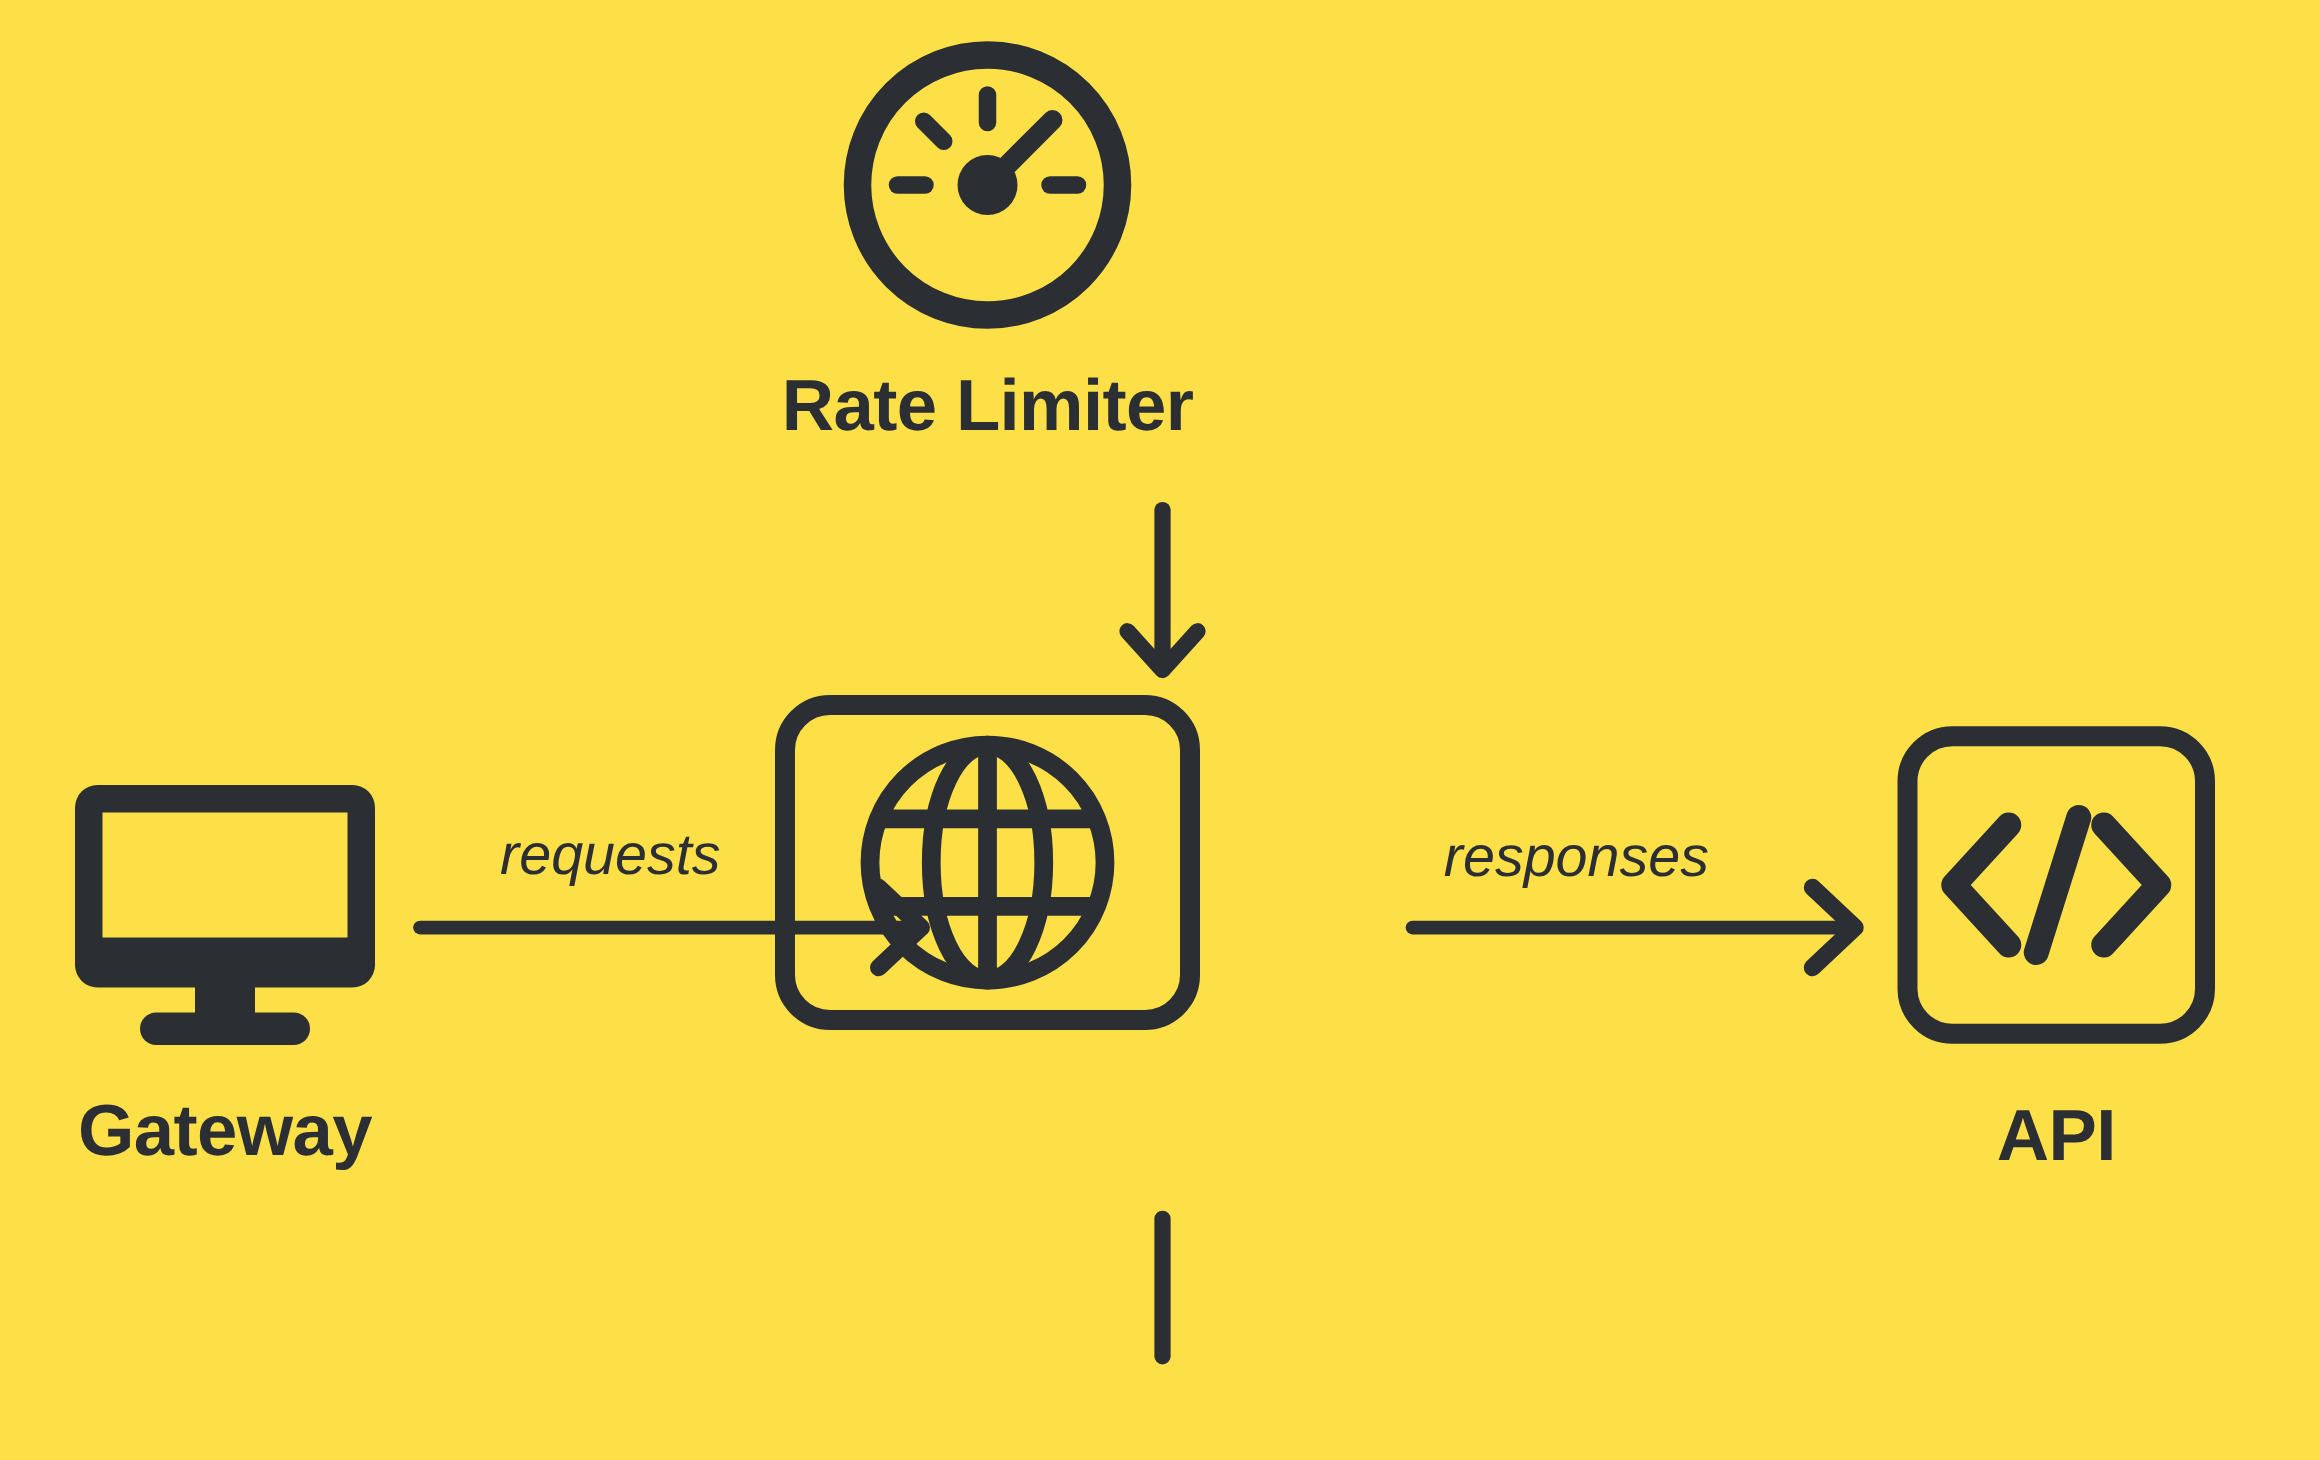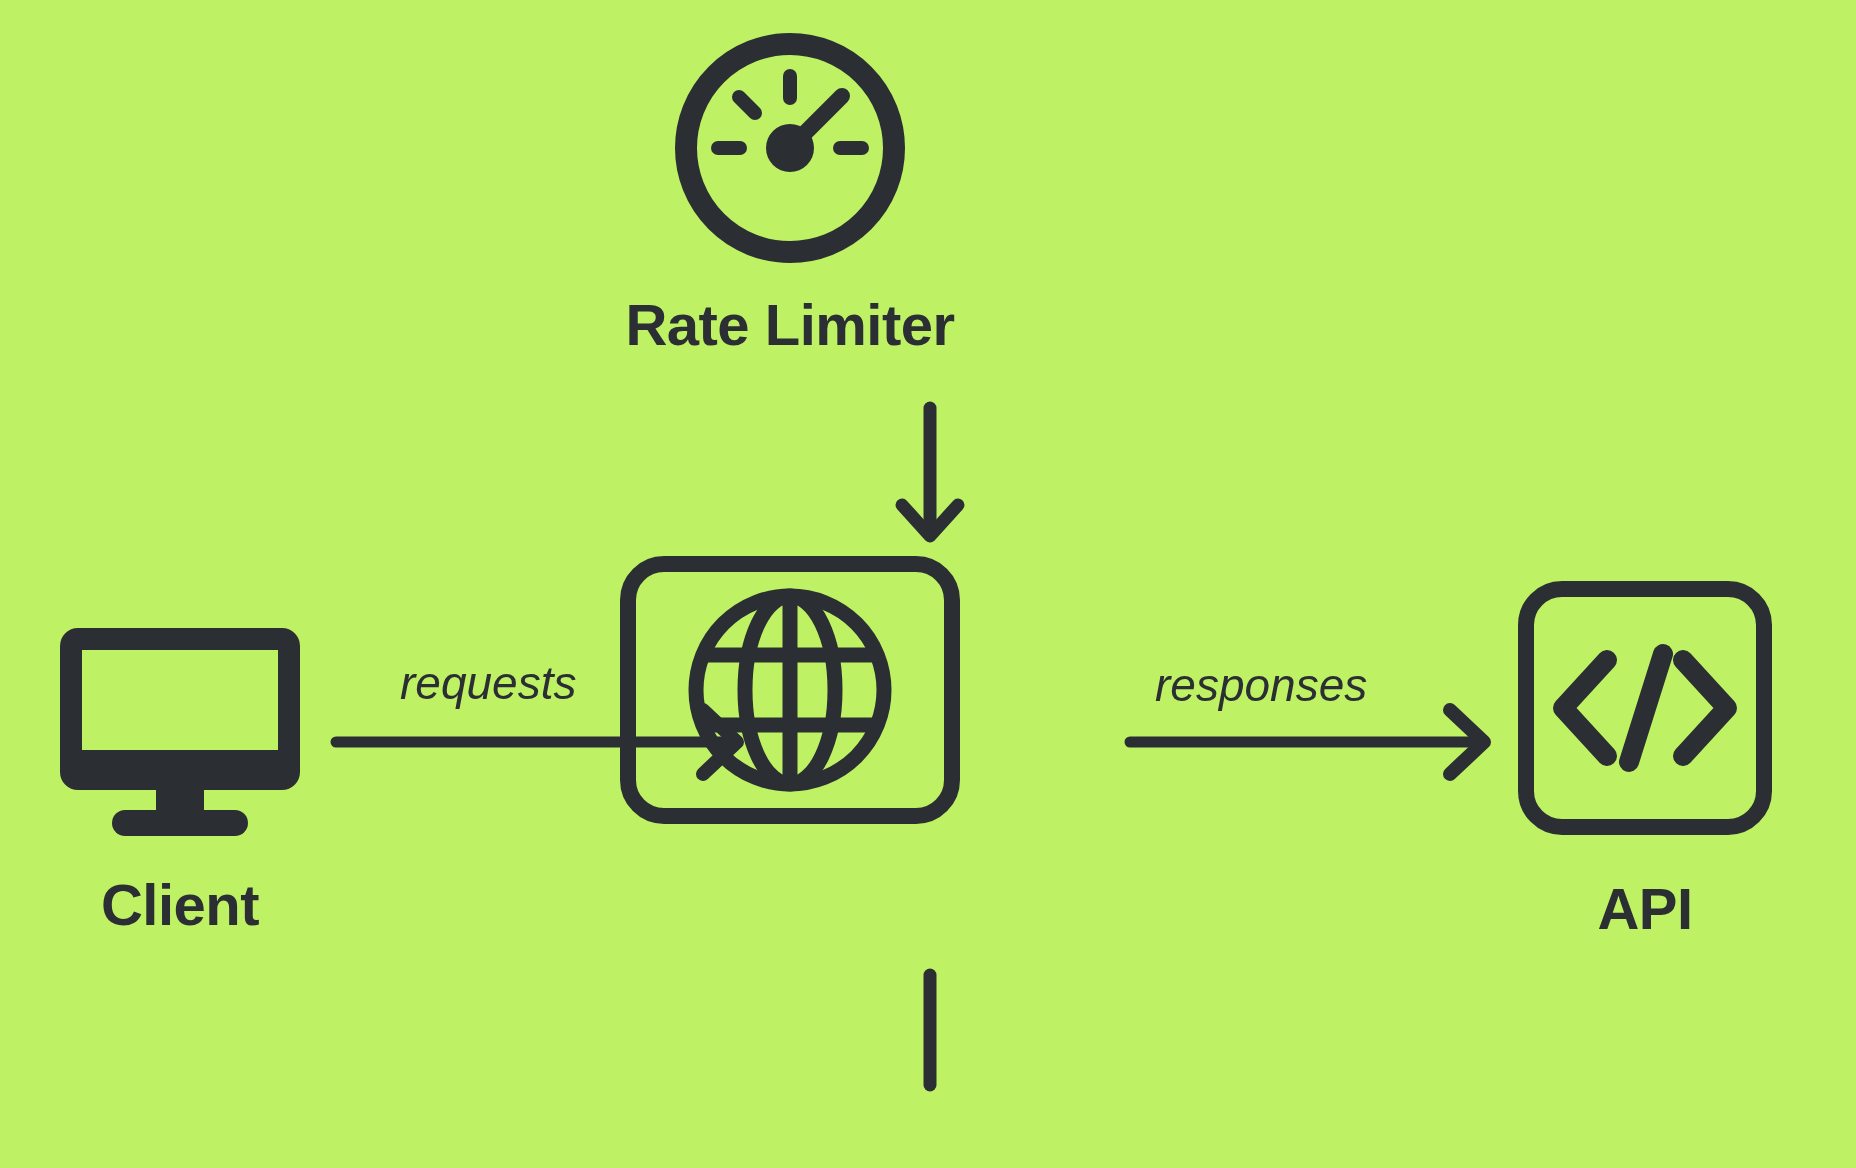--- a/index.html
+++ b/index.html
@@ -10,21 +10,21 @@
     width: 1856px;
     height: 1168px;
     background: #faf6f1;
     font-family: "Liberation Sans", sans-serif;
     overflow: hidden;
   }
   #diagram-root {
     position: relative;
     width: 1856px;
     height: 1168px;
-    background: #bef264;
+    background: #fde047;
   }
   .node {
     position: absolute;
     display: flex;
     flex-direction: column;
     align-items: center;
   }
   .node-label {
     font-weight: bold;
     color: #2b2f33;
@@ -145,21 +145,21 @@
     <svg width="240" height="220" viewBox="0 0 240 220" xmlns="http://www.w3.org/2000/svg">
 
       <path fill="#2b2f33" fill-rule="evenodd" d="M18 8 h204 a18 18 0 0 1 18 18 v126 a18 18 0 0 1 -18 18 h-204
                a18 18 0 0 1 -18 -18 v-126 a18 18 0 0 1 18 -18 z
                M22 30 h196 v100 h-196 z"></path>
 
       <rect x="96" y="164" width="48" height="34" fill="#2b2f33"></rect>
 
       <rect x="52" y="190" width="136" height="26" rx="13" fill="#2b2f33"></rect>
     </svg>
-    <div class="node-label">Client</div>
+    <div class="node-label">Gateway</div>
   </div>
 
   <div class="node" id="node-api-gateway">
     <svg width="342" height="270" viewBox="0 0 342 270" xmlns="http://www.w3.org/2000/svg">
 
       <rect x="9" y="9" width="324" height="252" rx="36" fill="none" stroke="#2b2f33" stroke-width="16"></rect>
 
       <g fill="none" stroke="#2b2f33" stroke-width="15">
         <circle cx="171" cy="135" r="94"></circle>
         <line x1="171" y1="41" x2="171" y2="229"></line>

